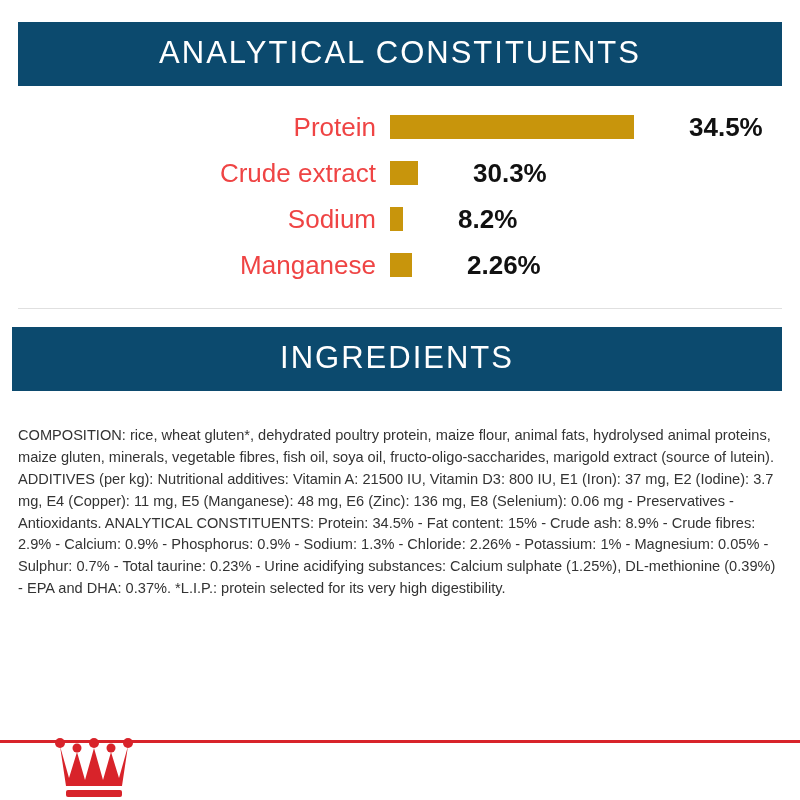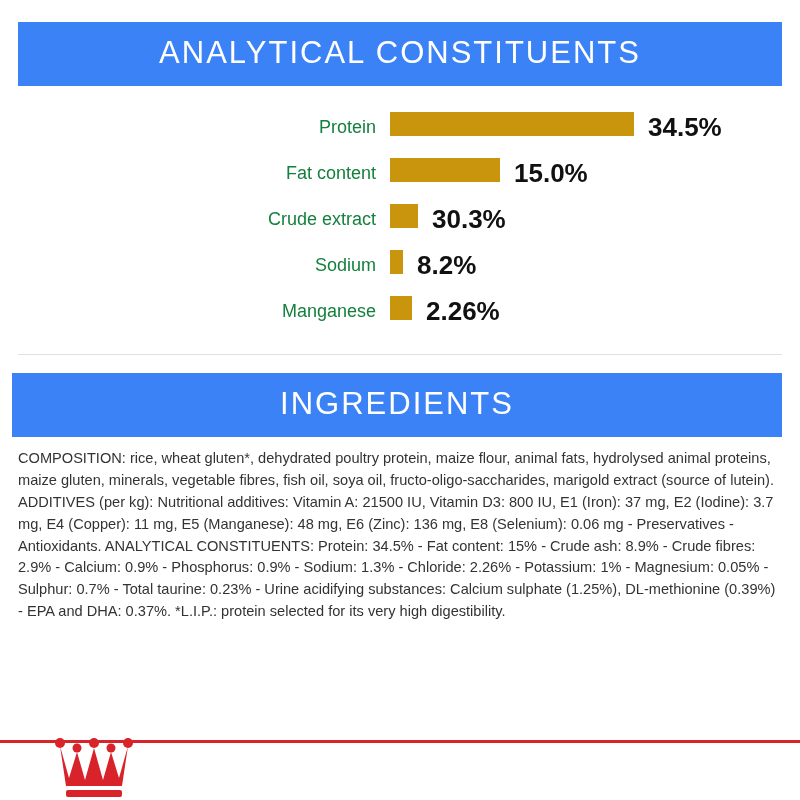--- a/index.html
+++ b/index.html
@@ -17,21 +17,21 @@
   }
   .page {
     width: 800px;
     height: 800px;
     position: relative;
     box-sizing: border-box;
   }
 
   
   .banner {
-    background: #3b82f6;
+    background: #0c4a6e;
     color: #ffffff;
     text-align: center;
     font-size: 31px;
     letter-spacing: 2px;
     font-weight: 400;
     padding: 13px 0 15px 0;
     box-sizing: border-box;
   }
   #analytical-banner {
     margin: 22px 18px 0 18px;
@@ -48,27 +48,29 @@
   .bar-row {
     display: flex;
     align-items: center;
     height: 46px;
   }
   .bar-label {
     width: 372px;
     text-align: right;
     padding-right: 14px;
     box-sizing: border-box;
-    font-size: 18px;
-    color: #15803d;
+    font-size: 26px;
+    color: #ef4444;
     white-space: nowrap;
   }
   .bar-wrap {
     display: flex;
+    align-items: center;
     flex: 1 1 auto;
+    gap: 41px;
   }
   .bar {
     height: 24px;
     background: #c8950c;
     display: block;
   }
   .bar-value {
     font-size: 26px;
     font-weight: bold;
     color: #111111;
@@ -78,21 +80,21 @@
 
   
   .divider {
     height: 1px;
     background: #e0e0e0;
     margin: 4px 18px 18px 18px;
   }
 
   
   .composition {
-    margin: 11px 18px 0 18px;
+    margin: 34px 18px 0 18px;
     font-size: 14.6px;
     line-height: 1.5;
     color: #333333;
     text-align: left;
   }
 
   
   .footer {
     position: absolute;
     left: 0;
@@ -126,27 +128,20 @@
   <div class="chart">
 
     <div class="bar-row">
       <div class="bar-label">Protein</div>
       <div class="bar-wrap">
         <span class="bar" style="width: 244px; background: rgb(200, 149, 12);"></span>
         <span class="bar-value">34.5%</span>
       </div>
     </div>
 
-    <div class="bar-row">
-      <div class="bar-label">Fat content</div>
-      <div class="bar-wrap">
-        <span class="bar" style="width: 110px; background: rgb(200, 149, 12);"></span>
-        <span class="bar-value">15.0%</span>
-      </div>
-    </div>
 
 
     <div class="bar-row">
       <div class="bar-label">Crude extract</div>
       <div class="bar-wrap">
         <span class="bar" style="width: 28px; background: rgb(200, 149, 12);"></span>
         <span class="bar-value">30.3%</span>
       </div>
     </div>
 

